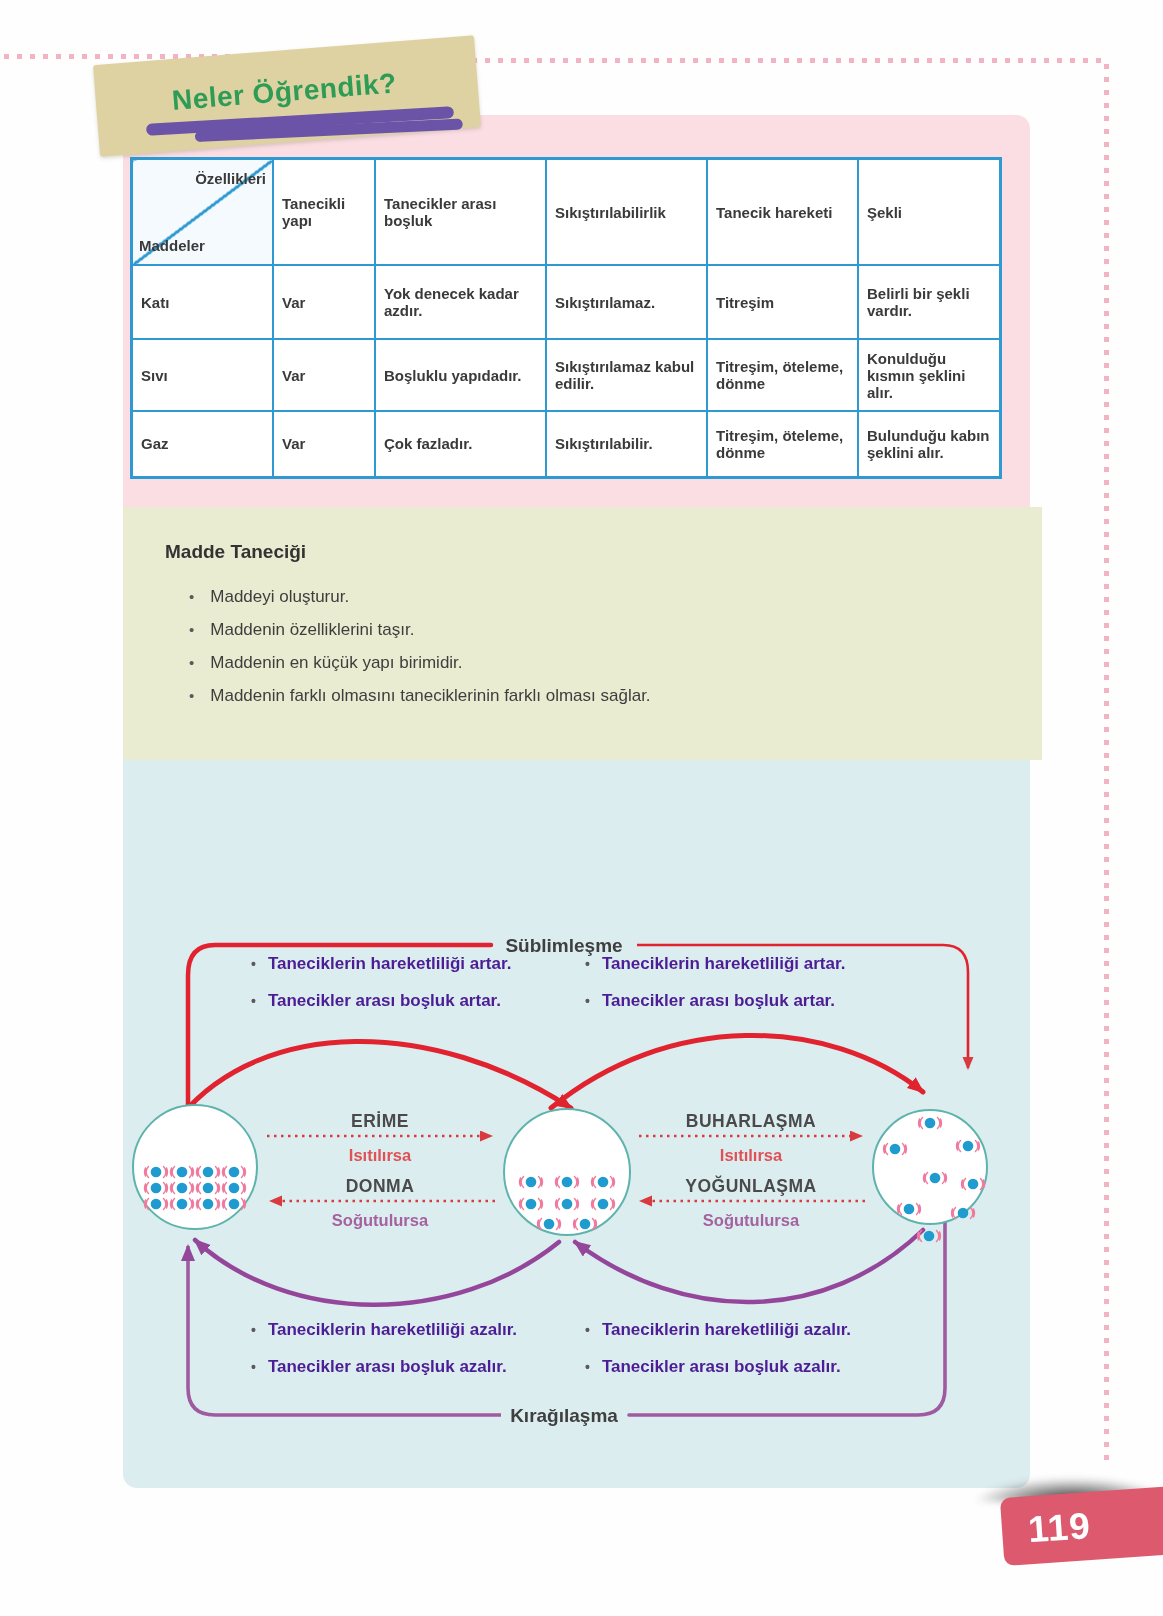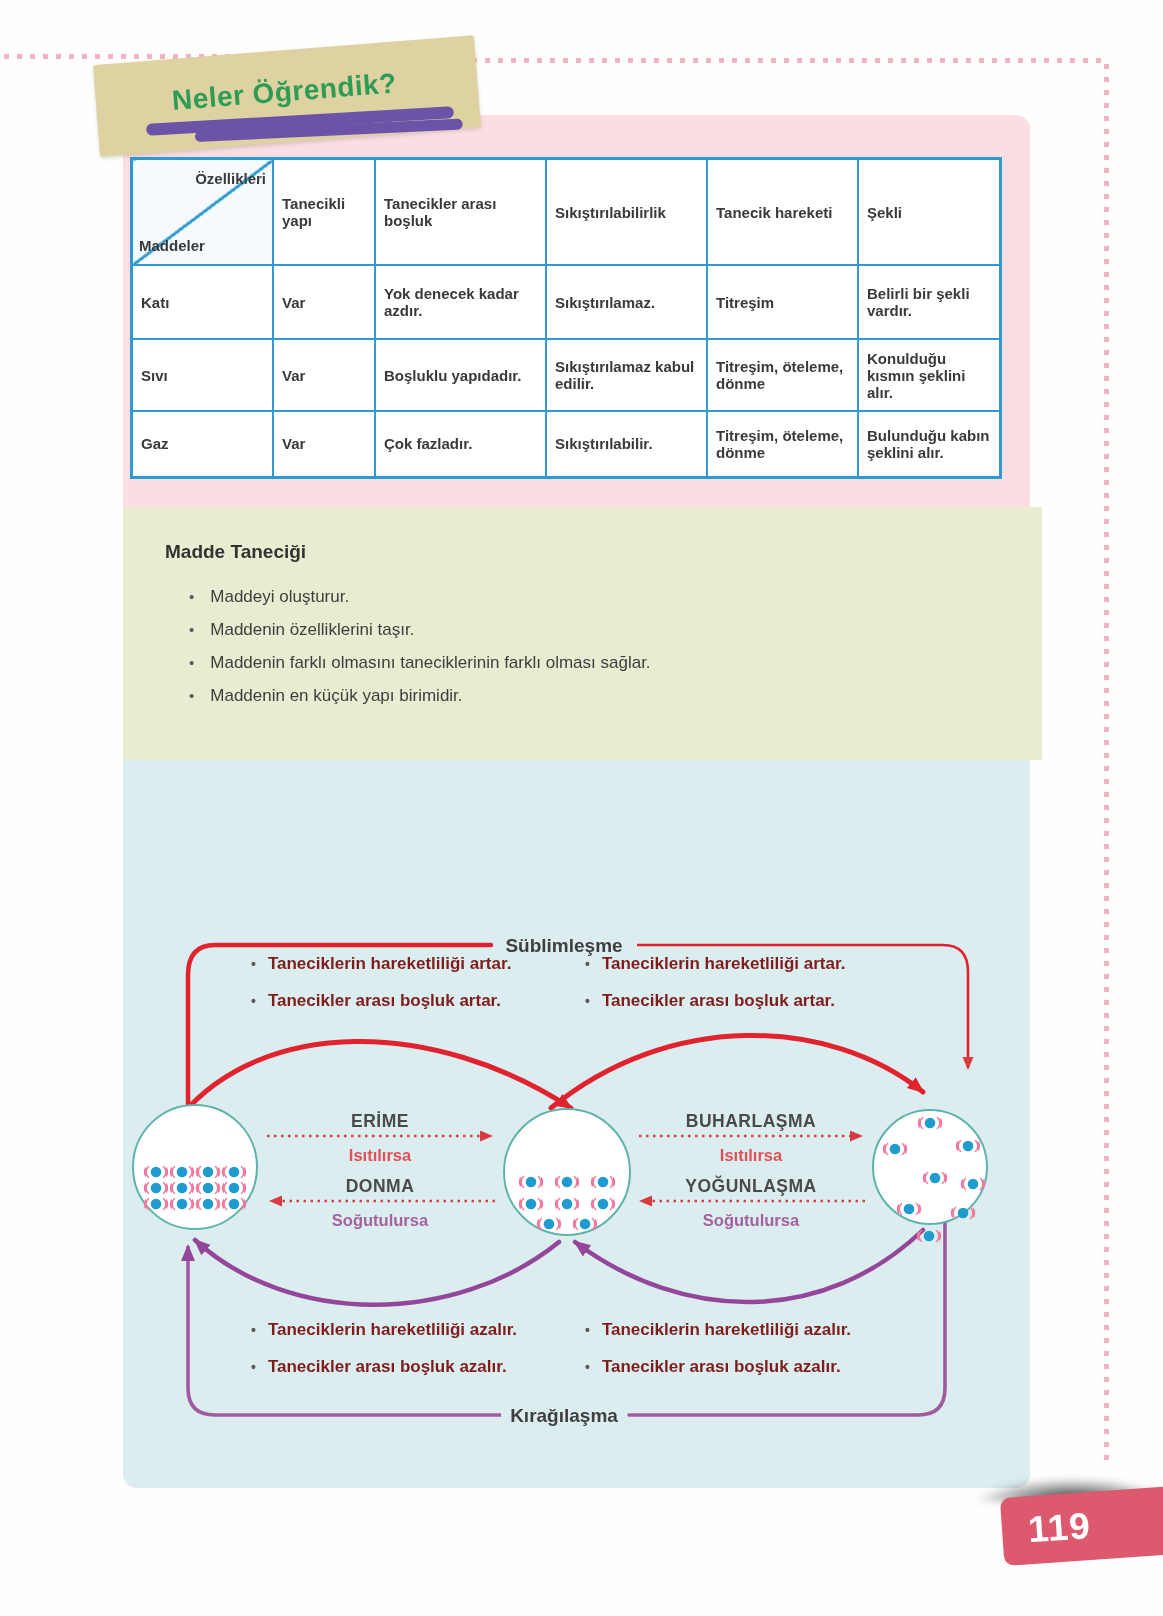--- a/index.html
+++ b/index.html
@@ -82,21 +82,21 @@
   .green-list li{
     font-size:17px;color:#3e3e3e;margin-bottom:14px;line-height:19px;
   }
   .green-list li::before{content:"•";color:#5a5a5a;margin-right:16px;font-size:15px;}
   
   .blue-heading{position:absolute;left:42px;top:78px;}
   .diagram{position:absolute;left:0;top:160px;width:907px;height:560px;}
   .diagram svg{position:absolute;left:0;top:0;}
   .bullet-group{position:absolute;z-index:3;}
   .bullet-group div{
-    font-size:17px;font-weight:bold;color:#7f1d1d;margin-bottom:17px;white-space:nowrap;
+    font-size:17px;font-weight:bold;color:#4c1d95;margin-bottom:17px;white-space:nowrap;
   }
   .bullet-group div::before{content:"•";color:#5a5a5a;margin-right:12px;font-size:14px;}
   .bg-inc-left{left:128px;top:34px;}
   .bg-inc-right{left:462px;top:34px;}
   .bg-dec-left{left:128px;top:400px;}
   .bg-dec-right{left:462px;top:400px;}
   
   .svg-state-label{font-size:19px;font-weight:bold;fill:#3f3f3f;}
   .svg-proc{font-size:17.5px;font-weight:bold;fill:#4a4a4a;letter-spacing:.5px;}
   .svg-heat{font-size:16.5px;font-weight:bold;fill:#e05156;}
@@ -172,22 +172,22 @@
       </tr>
     </tbody>
   </table>
 </div>
 
 <div class="panel panel-green">
   <div class="section-heading green-heading">Madde Taneciği</div>
   <ul class="plain green-list">
     <li>Maddeyi oluşturur.</li>
     <li>Maddenin özelliklerini taşır.</li>
+    <li>Maddenin en küçük yapı birimidir.</li>
     <li>Maddenin farklı olmasını taneciklerinin farklı olması sağlar.</li>
-    <li>Maddenin en küçük yapı birimidir.</li>
   </ul>
 </div>
 
 <div class="panel panel-blue">
 
   <div class="diagram">
     <svg width="907" height="560" viewBox="0 0 907 560">
       <defs>
         <marker id="aRed" markerUnits="userSpaceOnUse" markerWidth="20" markerHeight="16" refX="15" refY="7" orient="auto">
           <path d="M0,0 L17,7 L0,14 z" fill="#e0232e"></path>

